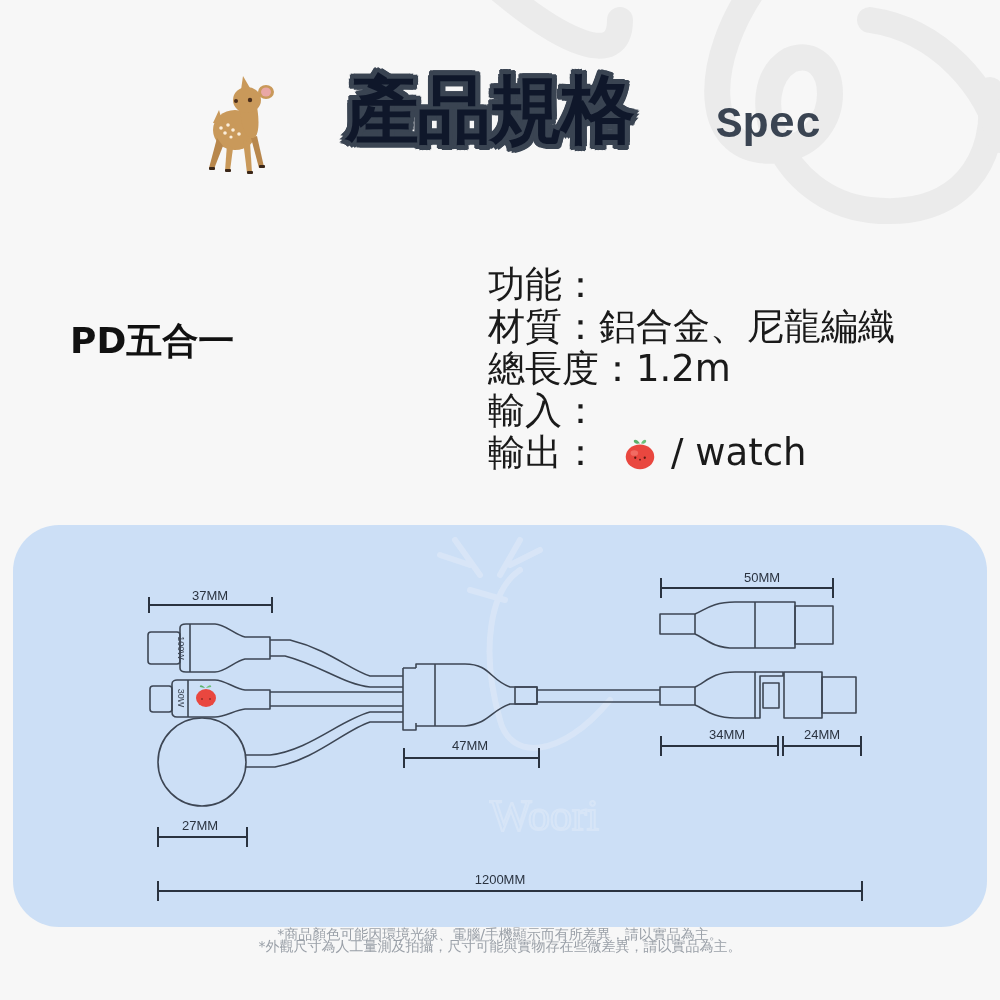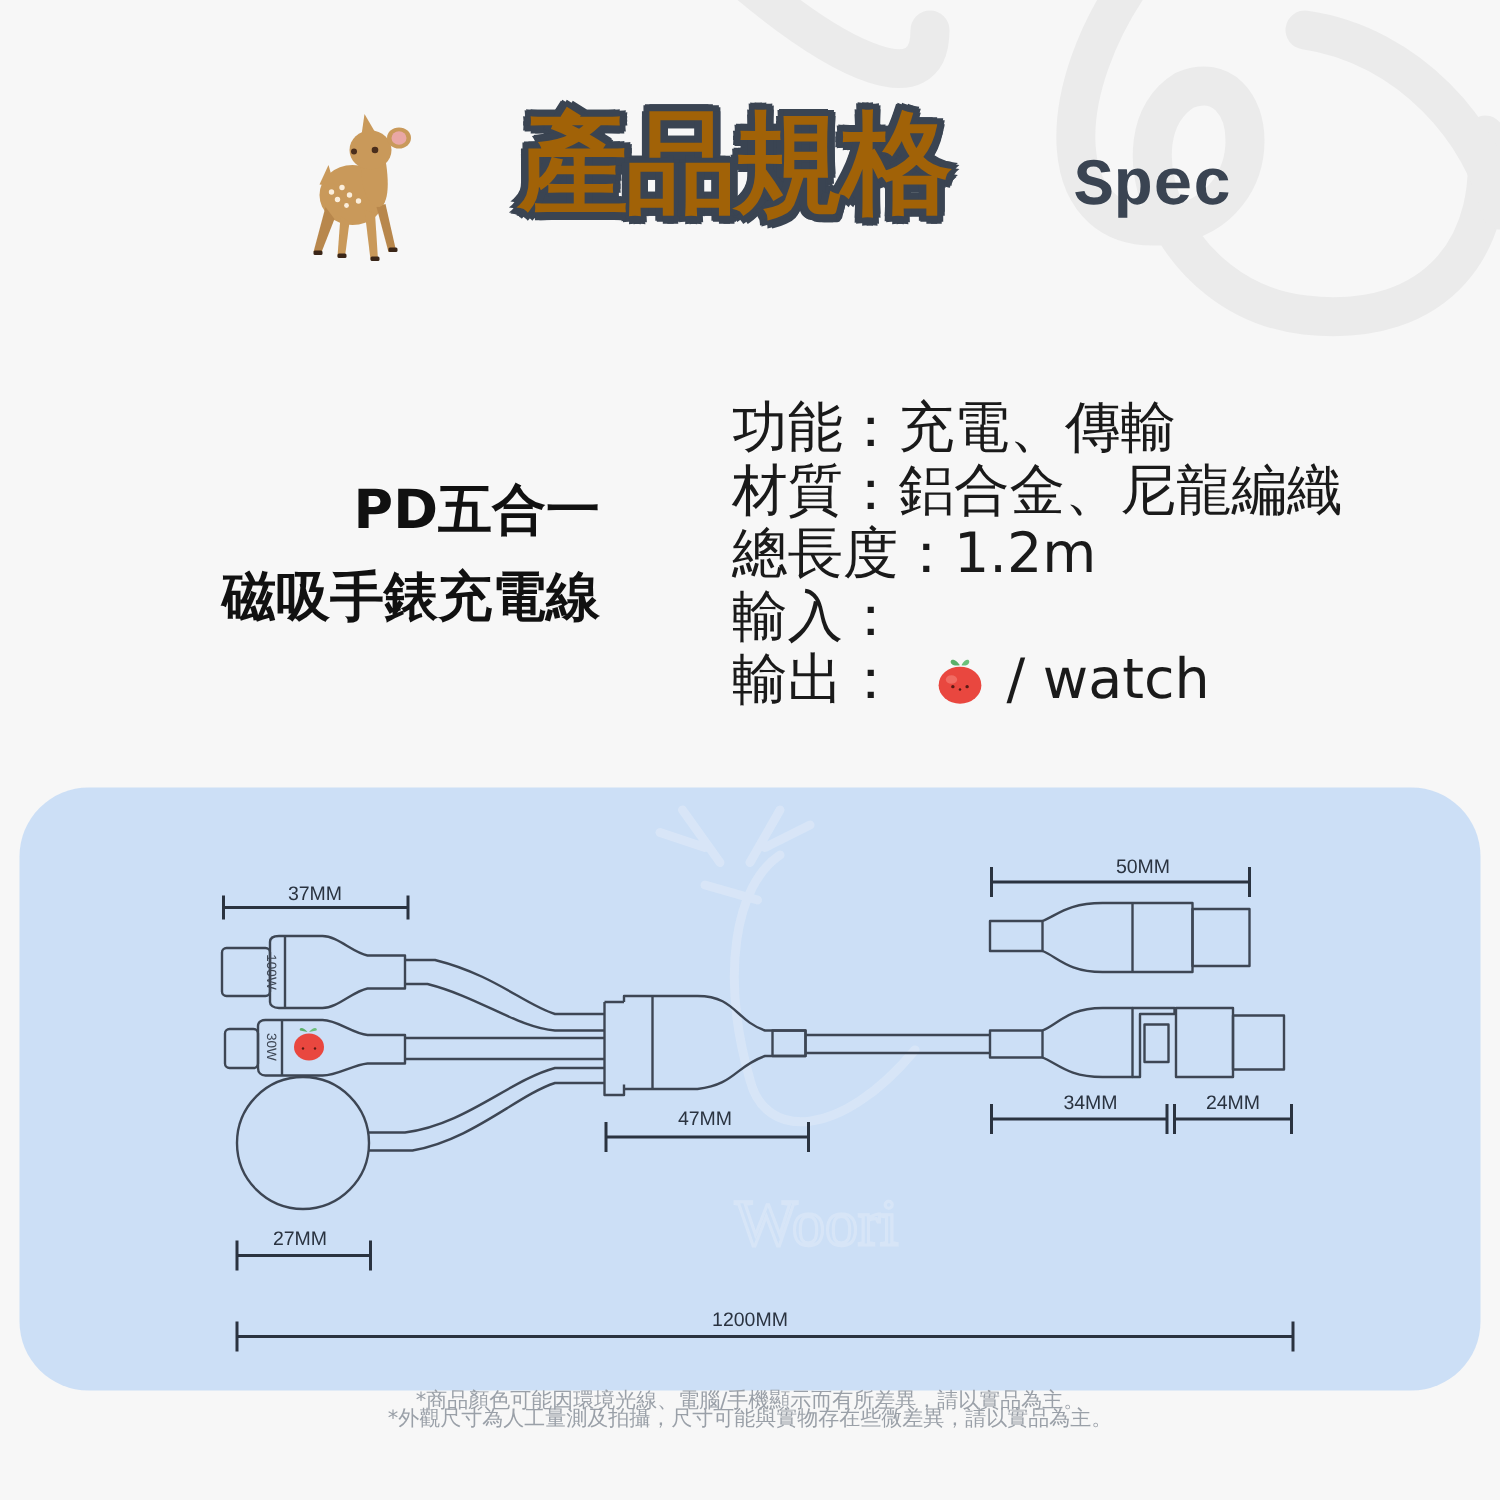--- a/index.html
+++ b/index.html
@@ -15,29 +15,29 @@
       position: absolute; left: 345px; top: 72px;
       font-size: 74px; font-weight: bold; letter-spacing: -2px;
       color: #ffffff;
       -webkit-text-stroke: 0;
       text-shadow:
         -5px 0 0 #3a4452, 5px 0 0 #3a4452, 0 -5px 0 #3a4452, 0 5px 0 #3a4452,
         -4px -4px 0 #3a4452, 4px 4px 0 #3a4452, -4px 4px 0 #3a4452, 4px -4px 0 #3a4452,
         -3px -5px 0 #3a4452, 3px 5px 0 #3a4452, -5px 3px 0 #3a4452, 5px -3px 0 #3a4452;
       line-height: 1;
     }
-    .title-main .inner { color: #a16207; position: relative; margin-top: 48px; }
+    .title-main .inner { color: #0f172a; position: relative; margin-top: 48px; }
     .title-sub {
       position: absolute; left: 716px; top: 100px;
       font-family: Liberation Mono, monospace; font-weight: bold;
       font-size: 44px; color: #3a4452; letter-spacing: 0px;
     }
     .product-name {
       position: absolute; left: 70px; top: 312px; width: 330px;
-      text-align: right; font-weight: bold; font-size: 36px; line-height: 58px; color: #111;
+      text-align: left; font-weight: bold; font-size: 36px; line-height: 58px; color: #111;
     }
     .spec-list {
       position: absolute; left: 488px; top: 264px;
       font-size: 37px; line-height: 42px; color: #1a1a1a;
     }
     .spec-row { white-space: nowrap; display: flex; align-items: center; }
     .apple-icon { display: inline-block; width: 38px; height: 38px; margin: 0 12px 0 22px; vertical-align: middle; }
     .panel {
       position: absolute; left: 13px; top: 525px; width: 974px; height: 402px;
       background: #ccdff6; border-radius: 46px; overflow: hidden;
@@ -92,28 +92,26 @@
   </g>
 </svg>
 
 <div class="title-main">
   <span class="inner">產品規格</span>
 </div>
 <div class="title-sub">Spec</div>
 
 <div class="product-name">
   <div>PD五合一</div>
-  <div>磁吸手錶充電線</div>
 </div>
 
 <div class="spec-list">
   <div class="spec-row">
     <span>功能</span>
       <span>：</span>
-      <span>充電、傳輸</span>
   </div>
   <div class="spec-row">
     <span>材質</span>
       <span>：</span>
       <span>鋁合金、尼龍編織</span>
   </div>
   <div class="spec-row">
     <span>總長度</span>
       <span>：</span>
       <span>1.2m</span>

